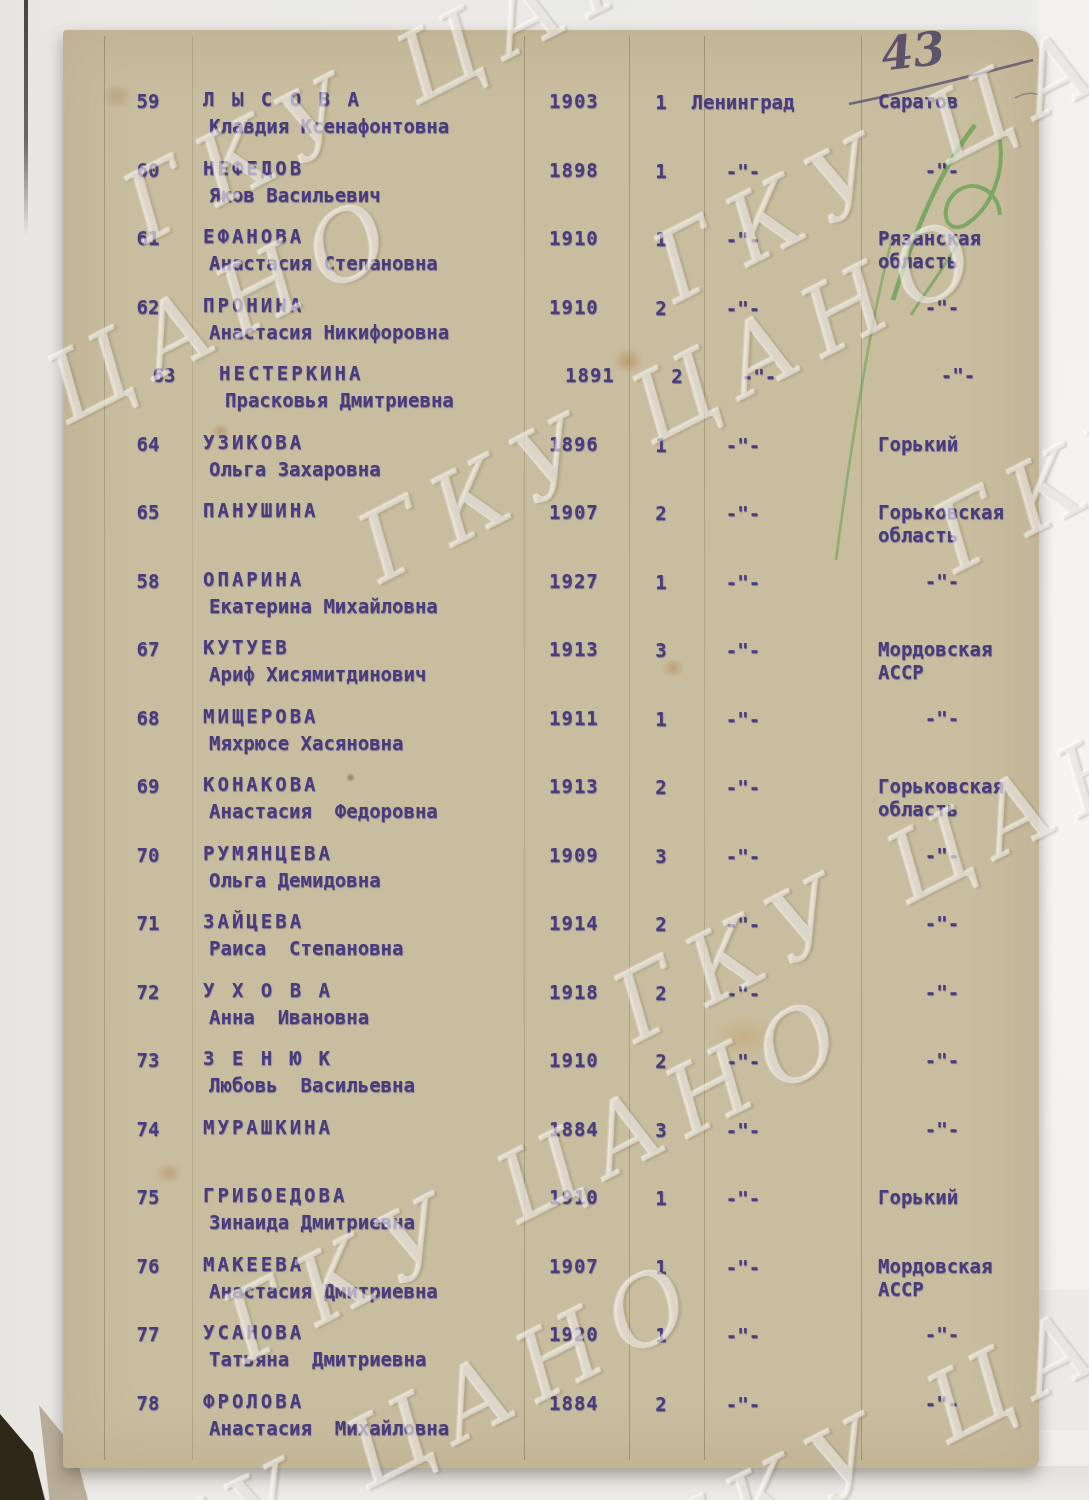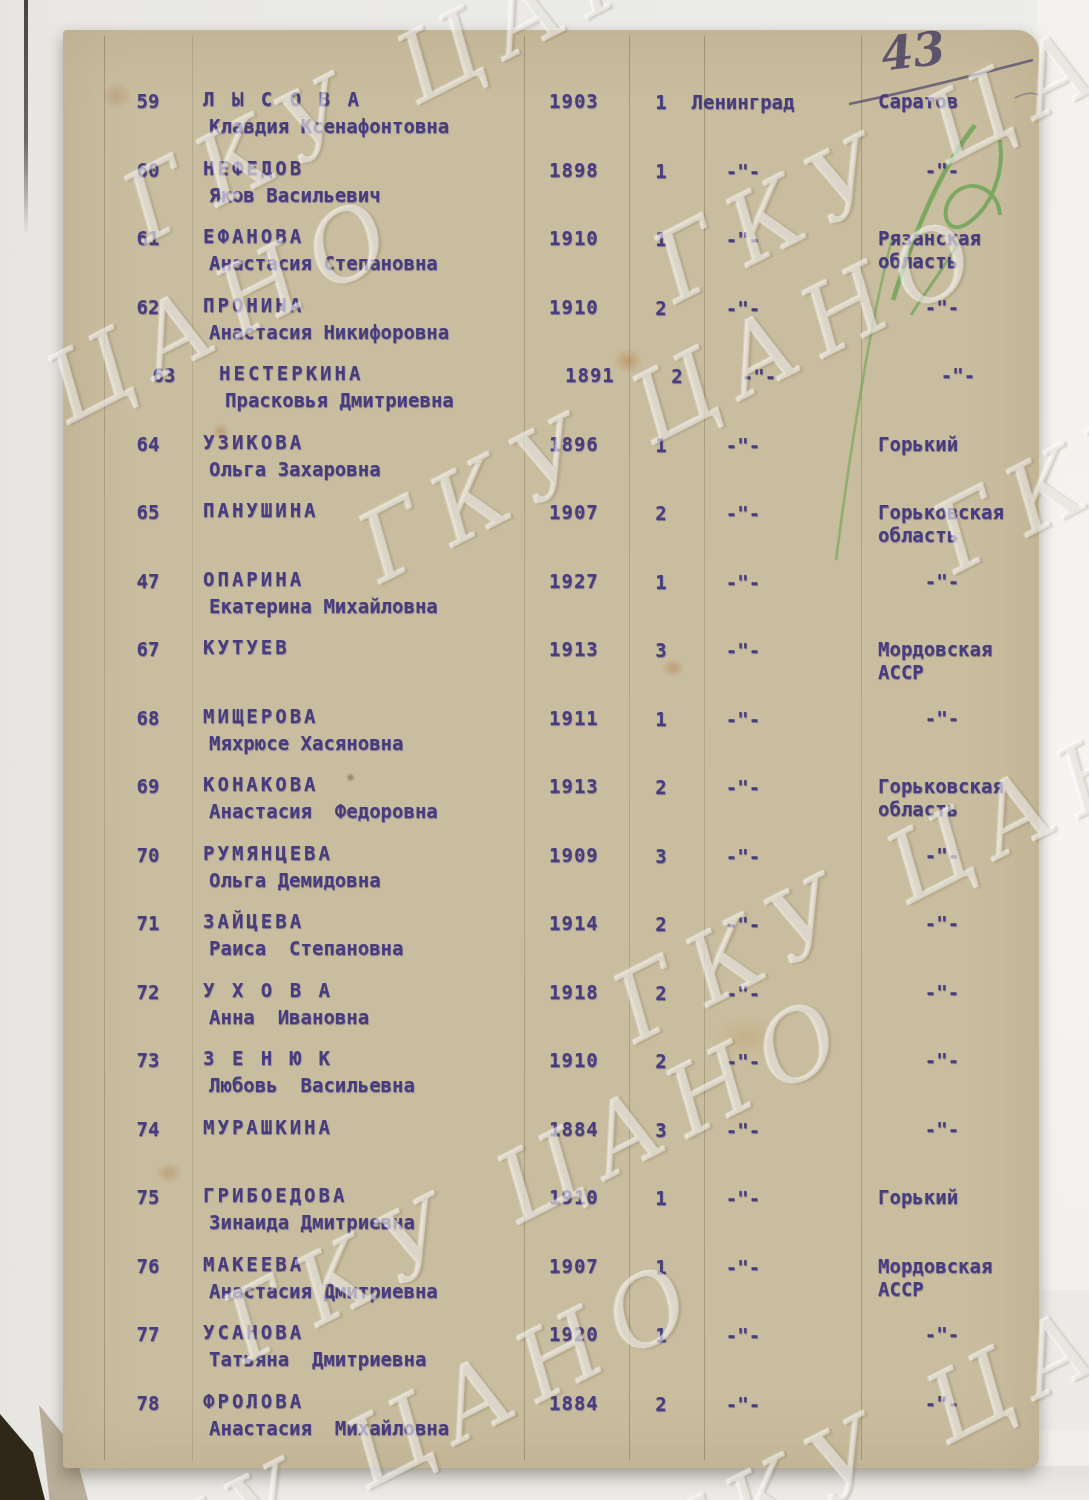--- a/index.html
+++ b/index.html
@@ -165,31 +165,32 @@
         </div>
         <div class="row" style="top: 469px;">
           <div class="cell typed cell-num">65</div>
           <div class="cell typed cell-surname">ПАНУШИНА</div>
           <div class="cell typed cell-year">1907</div>
           <div class="cell typed cell-count">2</div>
           <div class="cell typed cell-origin">-"-</div>
           <div class="cell typed cell-dest">Горьковская область</div>
         </div>
         <div class="row" style="top: 537.5px;">
-          <div class="cell typed cell-num">47</div>
+          <div class="cell typed cell-num">58</div>
           <div class="cell typed cell-surname">ОПАРИНА</div>
           <div class="cell typed cell-name">Екатерина Михайловна</div>
           <div class="cell typed cell-year">1927</div>
           <div class="cell typed cell-count">1</div>
           <div class="cell typed cell-origin">-"-</div>
           <div class="cell typed cell-dest ctr">-"-</div>
         </div>
         <div class="row" style="top: 606px;">
           <div class="cell typed cell-num">67</div>
           <div class="cell typed cell-surname">КУТУЕВ</div>
+          <div class="cell typed cell-name">Ариф Хисямитдинович</div>
           <div class="cell typed cell-year">1913</div>
           <div class="cell typed cell-count">3</div>
           <div class="cell typed cell-origin">-"-</div>
           <div class="cell typed cell-dest">Мордовская АССР</div>
         </div>
         <div class="row" style="top: 674.5px;">
           <div class="cell typed cell-num">68</div>
           <div class="cell typed cell-surname">МИЩЕРОВА</div>
           <div class="cell typed cell-name">Мяхрюсе Хасяновна</div>
           <div class="cell typed cell-year">1911</div>

